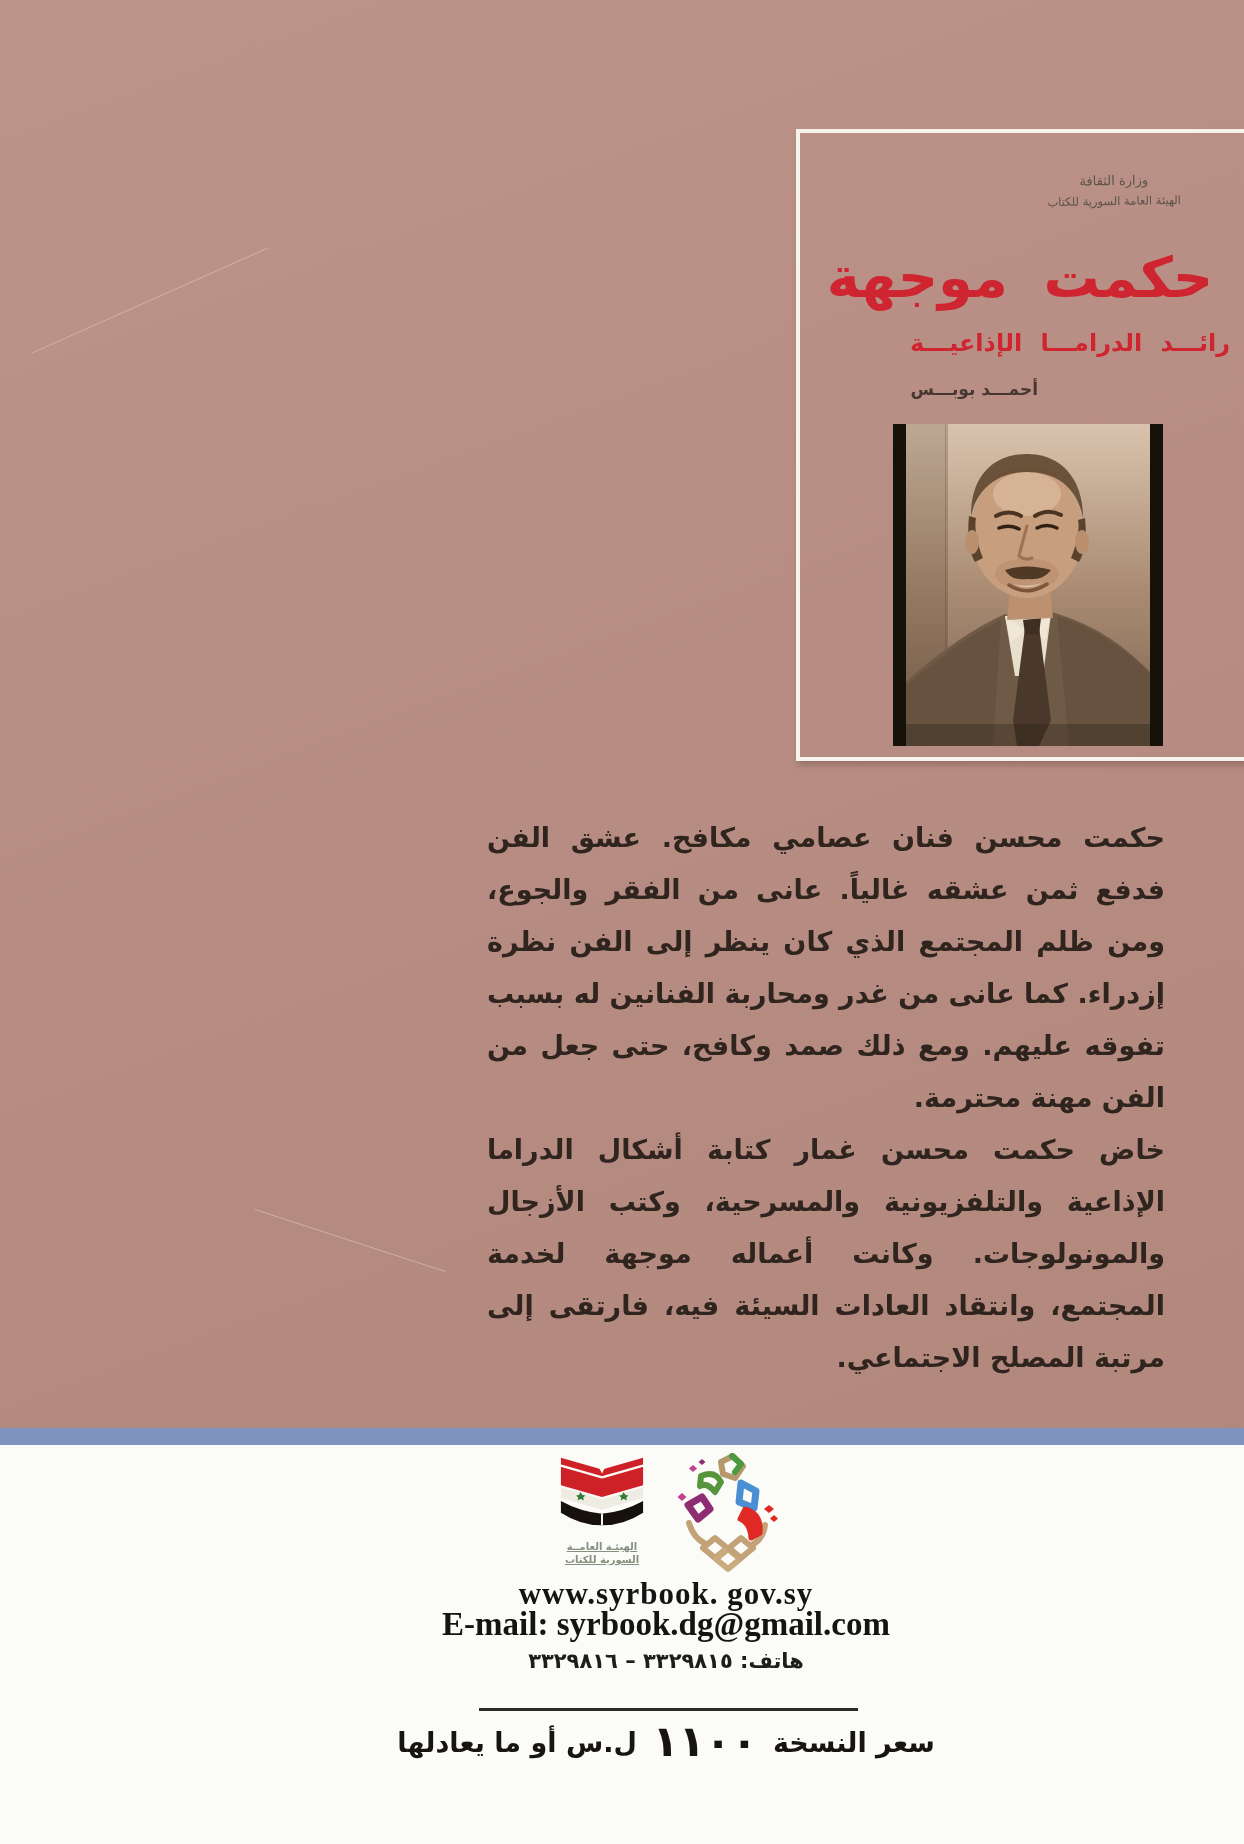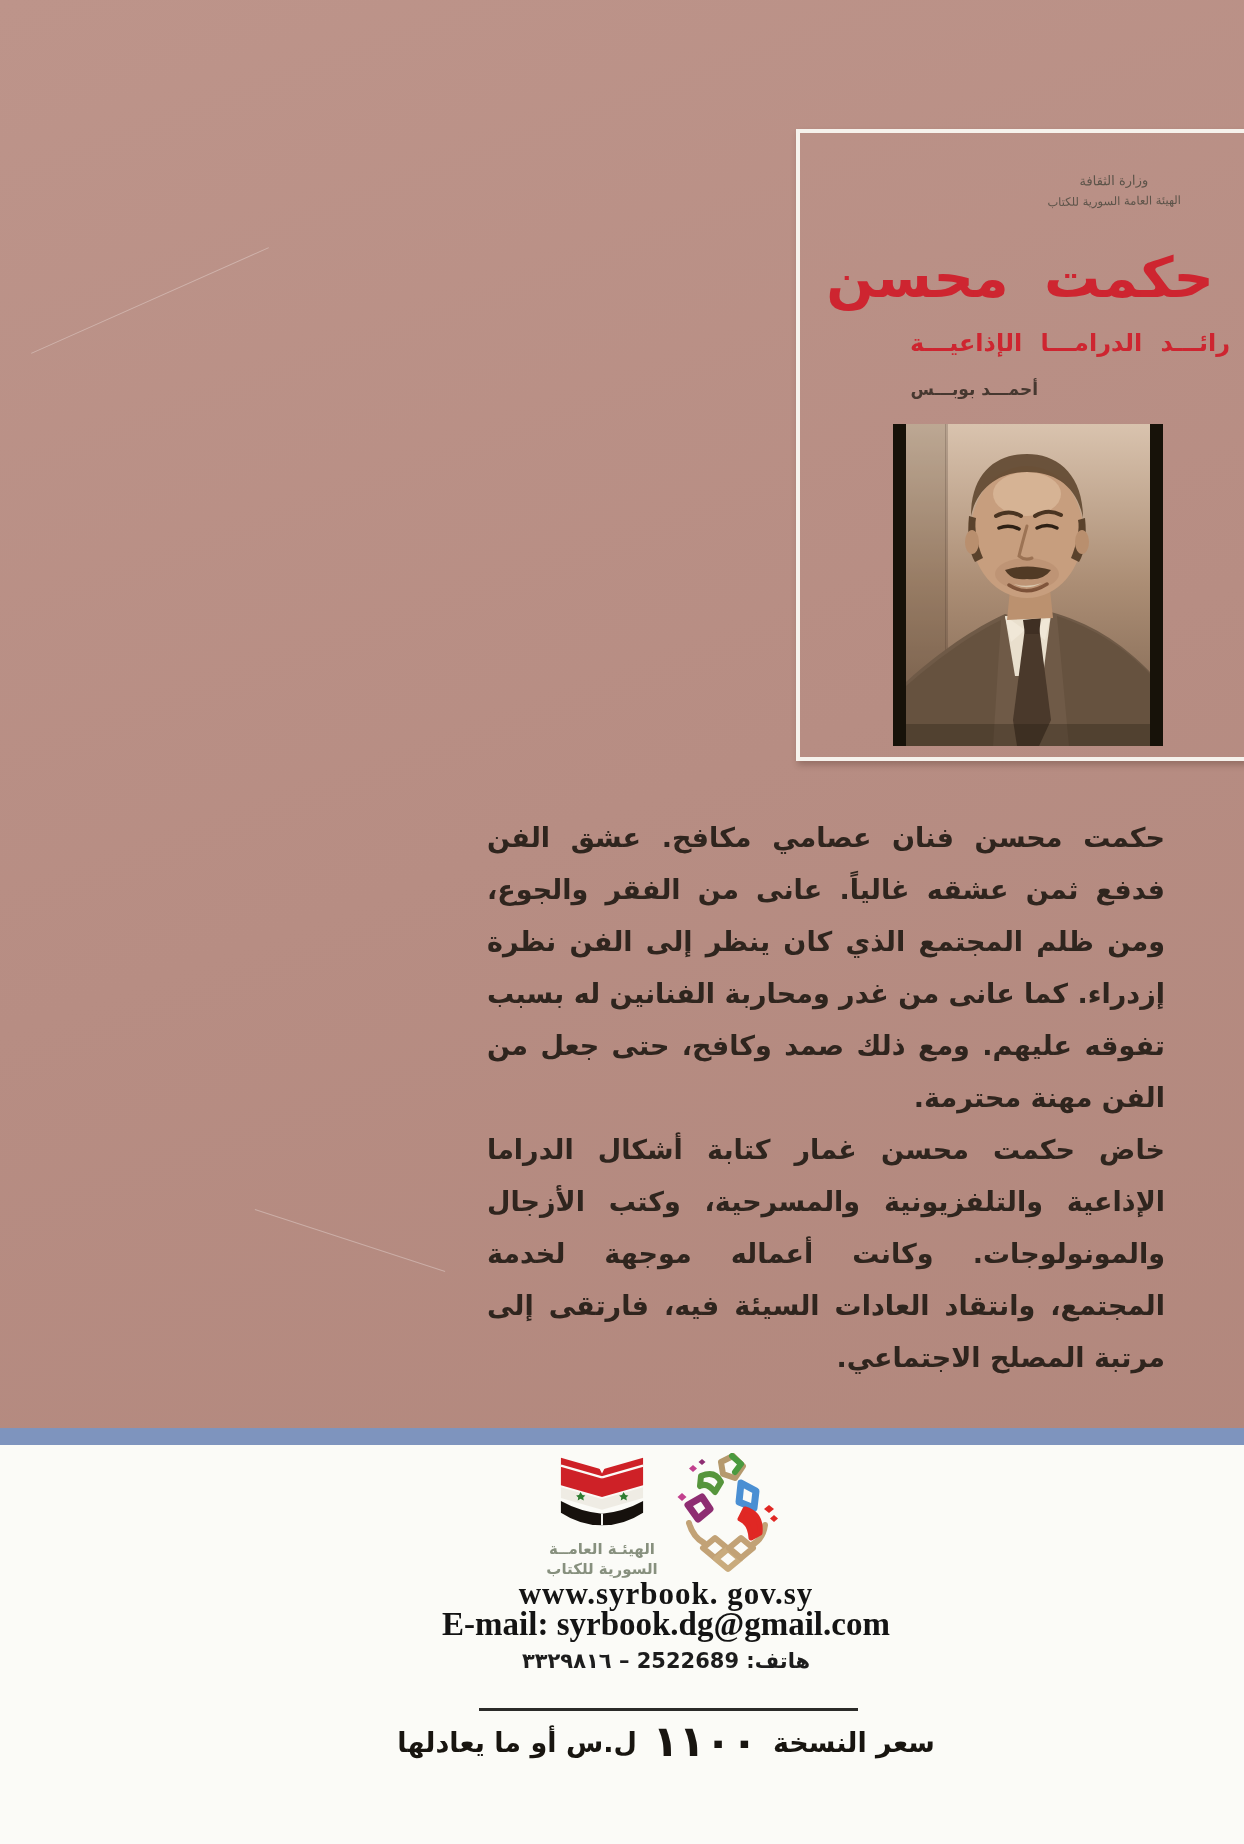--- a/index.html
+++ b/index.html
@@ -54,21 +54,21 @@
     color:#2f251e;font-size:27px;font-weight:700;line-height:52px;
   }
   .blurb p{margin:0;}
   
   .band{position:absolute;left:0;top:1428px;width:1244px;height:17px;background:#7e94be;}
   .footer-bg{position:absolute;left:0;top:1445px;width:1244px;height:399px;background:#fbfbf7;}
   .gosb-logo{position:absolute;left:550px;top:1452px;width:104px;height:90px;}
   .gosb-caption{
     position:absolute;left:527px;top:1540px;width:150px;
     text-align:center;direction:rtl;
-    color:#87907e;font-size:15px;line-height:1.3;font-weight:700;
+    color:#87907e;font-size:10px;line-height:1.3;font-weight:700;text-decoration:underline;
   }
   .culture-logo{position:absolute;left:673px;top:1453px;width:110px;height:124px;}
   .f-line{position:absolute;left:300px;width:732px;text-align:center;color:#141414;}
   .website{top:1576px;font-family:"Liberation Serif",serif;font-weight:700;font-size:31px;letter-spacing:1px;}
   .email{top:1606px;font-family:"Liberation Serif",serif;font-weight:700;font-size:33px;}
   .phone{top:1649px;direction:rtl;font-size:21px;font-weight:700;color:#1d1d1d;}
   .printer{top:1675px;direction:rtl;font-size:23px;font-weight:700;color:#1a1a1a;}
   .rule{position:absolute;left:479px;top:1708px;width:379px;height:3px;background:#2b2b29;}
   .price{top:1716px;direction:rtl;color:#181510;font-weight:700;}
   .price .pre,.price .suf{font-size:27px;margin-top:37px;}
@@ -82,21 +82,21 @@
 
   <div class="scratch" style="left:20px;top:300px;width:260px;transform:rotate(-24deg);"></div>
   <div class="scratch" style="left:250px;top:1240px;width:200px;transform:rotate(18deg);"></div>
 
   <div class="cover-box">
     <div class="ministry">
       <div class="l1">وزارة الثقافة</div>
       <div class="l2">الهيئة العامة السورية للكتاب</div>
     </div>
 
-    <div class="book-title">حكمت محسن</div>
+    <div class="book-title">حكمت موجهة</div>
     <div class="book-subtitle">رائـــد الدرامـــا الإذاعيـــة</div>
     <div class="book-author">أحمـــد بوبـــس</div>
 
     <svg class="photo" viewBox="0 0 270 322" aria-hidden="true">
       <defs>
         <linearGradient id="pbg" x1="0" y1="0" x2="0" y2="1">
           <stop offset="0" stop-color="#d9c3ae"></stop>
           <stop offset=".5" stop-color="#ab8d74"></stop>
           <stop offset="1" stop-color="#7b624e"></stop>
         </linearGradient>
@@ -180,21 +180,21 @@
     </g>
     <path d="M96 52 l5 4 -5 4 -5 -4 Z" fill="#e02824"></path>
     <path d="M101 62 l4 3.5 -4 3.5 -4 -3.5 Z" fill="#e02824"></path>
     <path d="M9 40 l4.5 4 -4.5 4 -4.5 -4 Z" fill="#c2408e"></path>
     <path d="M20 12 l4 3.5 -4 3.5 -4 -3.5 Z" fill="#c2408e"></path>
     <path d="M29 6 l3.5 3 -3.5 3 -3.5 -3 Z" fill="#8e2d72"></path>
   </svg>
 
   <div class="f-line website">www.syrbook. gov.sy</div>
   <div class="f-line email">E-mail: syrbook.dg@gmail.com</div>
-  <div class="f-line phone">هاتف: 2522689 – ٣٣٢٩٨١٦</div>
+  <div class="f-line phone">هاتف: ٣٣٢٩٨١٥ – ٣٣٢٩٨١٦</div>
   <div class="rule"></div>
   <div class="f-line price">
     <span class="pre">سعر النسخة</span>
     <span class="val">١١٠٠</span>
     <span class="suf">ل.س أو ما يعادلها</span>
   </div>
 
 </div>
 
 </body></html>

